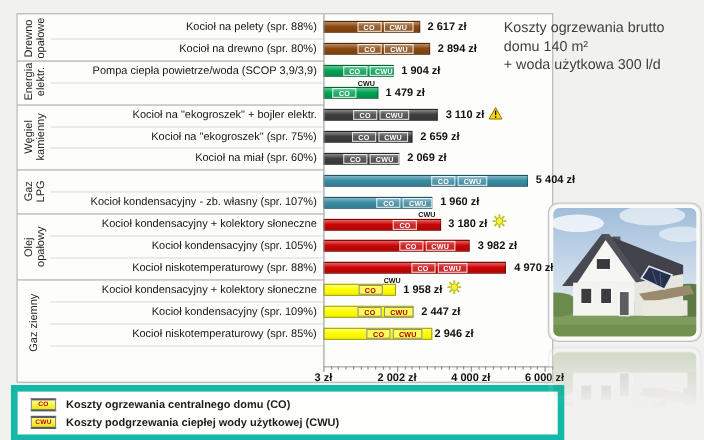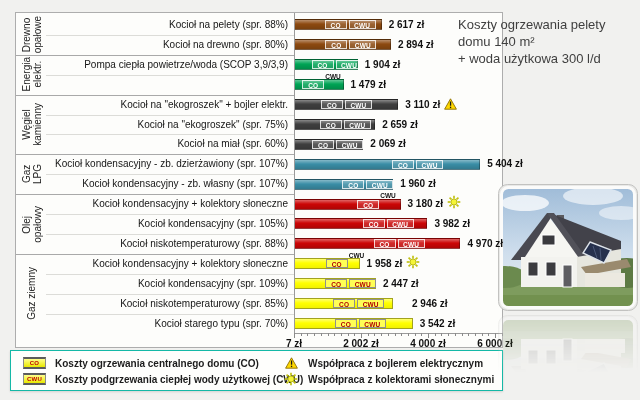--- a/index.html
+++ b/index.html
@@ -29,21 +29,21 @@
   .barvalue svg{vertical-align:-2px;margin-left:4px;}
   .axis-v{position:absolute;width:1px;background:#9a9a9a;}
   .axis-h{position:absolute;height:1px;background:#9a9a9a;}
   .tick{position:absolute;width:1px;background:#8a8a8a;}
   .ticklabel{position:absolute;transform:translateX(-50%);font-size:10px;font-weight:bold;
              color:#111;white-space:nowrap;}
   
   .title{position:absolute;left:458px;top:16px;width:178px;font-size:13px;line-height:17px;color:#3f3f3f;}
   
   .legend{position:absolute;left:10px;top:350px;width:491px;height:39px;background:#fefefc;
-          border:1px solid #14b8a6;box-shadow:0 1px 2px rgba(0,0,0,.12);}
+          border:6px solid #14b8a6;box-shadow:0 1px 2px rgba(0,0,0,.12);}
   .leg-item{position:absolute;height:14px;display:flex;align-items:center;}
   .badge{display:inline-block;width:21px;height:8px;background:linear-gradient(#ffff8c,#e8e800);
          border:1px solid #8a8a8a;border-top:2px solid #5c5c5c;border-bottom:2px solid #5c5c5c;
          font-size:6px;font-weight:bold;color:#c00000;text-align:center;line-height:8px;letter-spacing:.2px;}
   .leg-text{font-size:10px;font-weight:bold;color:#1c1c1c;margin-left:9px;white-space:nowrap;}
   .leg-ic{width:16px;display:inline-flex;justify-content:center;}
   
   .house{position:absolute;left:497px;top:183px;width:142px;height:129px;
          -webkit-box-reflect:below 2px linear-gradient(rgba(0,0,0,0) 55%,rgba(0,0,0,.28));}
 </style>
@@ -130,21 +130,20 @@
             <div class="segbox" style="left: 41.2007px; width: 27px;">CWU</div>
           </div>
           <div class="barvalue" style="left: 354.312px; line-height: 19.9px;">2 069 zł</div>
         </div>
         <div class="gsep" style="top: 141.3px; width: 278px;"></div>
         <div class="catlabel" style="top: 141.3px; height: 39.8px;">
           <span>Gaz
 LPG</span>
         </div>
         <div class="row" style="top: 141.3px; height: 19.9px;">
-          <div class="rowlabel" style="width: 244px; line-height: 19.9px;">Kocioł kondensacyjny - zb. dzierżawiony (spr. 107%)</div>
           <div class="bar" style="left: 278px; top: 4.45px; width: 186.126px; background-color: rgb(58, 142, 166);">
             <div class="segbox" style="left: 97.0513px; width: 22px;">CO</div>
             <div class="segbox" style="left: 121.051px; width: 27px;">CWU</div>
           </div>
           <div class="barvalue" style="left: 471.126px; line-height: 19.9px;">5 404 zł</div>
         </div>
         <div class="rowsep" style="top: 161.2px; left: 30px; width: 248px;"></div>
         <div class="row" style="top: 161.2px; height: 19.9px;">
           <div class="rowlabel" style="width: 244px; line-height: 19.9px;">Kocioł kondensacyjny - zb. własny (spr. 107%)</div>
           <div class="bar" style="left: 278px; top: 4.45px; width: 99.16px; background-color: rgb(58, 142, 166);">
@@ -229,31 +228,23 @@
           </div>
           <div class="barvalue" style="left: 366.974px; line-height: 19.9px;">2 447 zł</div>
         </div>
         <div class="rowsep" style="top: 280.6px; left: 30px; width: 248px;"></div>
         <div class="row" style="top: 280.6px; height: 19.9px;">
           <div class="rowlabel" style="width: 244px; line-height: 19.9px;">Kocioł niskotemperaturowy (spr. 85%)</div>
           <div class="bar yellow" style="left: 278px; top: 4.45px; width: 98.691px; background-color: rgb(255, 255, 0);">
             <div class="segbox yellow" style="left: 38.1884px; width: 22px;">CO</div>
             <div class="segbox yellow" style="left: 62.1884px; width: 27px;">CWU</div>
           </div>
-          <div class="barvalue" style="left: 396px; line-height: 19.9px;">2 946 zł</div>
+          <div class="barvalue" style="left: 379px; line-height: 19.9px;">2 946 zł</div>
         </div>
         <div class="rowsep" style="top: 300.5px; left: 30px; width: 248px;"></div>
-        <div class="row" style="top: 300.5px; height: 19.9px;">
-          <div class="rowlabel" style="width: 244px; line-height: 19.9px;">Kocioł starego typu (spr. 70%)</div>
-          <div class="bar yellow" style="left: 278px; top: 4.45px; width: 118.657px; background-color: rgb(255, 255, 0);">
-            <div class="segbox yellow" style="left: 39.8882px; width: 22px;">CO</div>
-            <div class="segbox yellow" style="left: 63.8882px; width: 27px;">CWU</div>
-          </div>
-          <div class="barvalue" style="left: 403.657px; line-height: 19.9px;">3 542 zł</div>
-        </div>
         <div class="axis-v" style="left: 278px; top: 0px; height: 320.4px;"></div>
         <div class="axis-h" style="left: 278px; top: 320.4px; width: 208px;"></div>
         <div class="tick" style="left: 278px; top: 320.4px; height: 5px;"></div>
         <div class="tick" style="left: 284.7px; top: 320.4px; height: 3px;"></div>
         <div class="tick" style="left: 291.4px; top: 320.4px; height: 3px;"></div>
         <div class="tick" style="left: 298.1px; top: 320.4px; height: 3px;"></div>
         <div class="tick" style="left: 304.8px; top: 320.4px; height: 3px;"></div>
         <div class="tick" style="left: 311.5px; top: 320.4px; height: 3px;"></div>
         <div class="tick" style="left: 318.2px; top: 320.4px; height: 3px;"></div>
         <div class="tick" style="left: 324.9px; top: 320.4px; height: 3px;"></div>
@@ -274,69 +265,41 @@
         <div class="tick" style="left: 425.4px; top: 320.4px; height: 3px;"></div>
         <div class="tick" style="left: 432.1px; top: 320.4px; height: 3px;"></div>
         <div class="tick" style="left: 438.8px; top: 320.4px; height: 3px;"></div>
         <div class="tick" style="left: 445.5px; top: 320.4px; height: 3px;"></div>
         <div class="tick" style="left: 452.2px; top: 320.4px; height: 3px;"></div>
         <div class="tick" style="left: 458.9px; top: 320.4px; height: 3px;"></div>
         <div class="tick" style="left: 465.6px; top: 320.4px; height: 3px;"></div>
         <div class="tick" style="left: 472.3px; top: 320.4px; height: 3px;"></div>
         <div class="tick" style="left: 479px; top: 320.4px; height: 5px;"></div>
         <div class="tick" style="left: 485.7px; top: 320.4px; height: 3px;"></div>
-        <div class="ticklabel" style="left: 278px; top: 325.4px;">7 zł</div>
+        <div class="ticklabel" style="left: 278px; top: 325.4px;">3 zł</div>
         <div class="ticklabel" style="left: 345px; top: 325.4px;">2 002 zł</div>
         <div class="ticklabel" style="left: 412px; top: 325.4px;">4 000 zł</div>
         <div class="ticklabel" style="left: 479px; top: 325.4px;">6 000 zł</div>
       </div>
   </div>
 
   <div class="title">
-    <div>Koszty ogrzewania pelety</div>
+    <div>Koszty ogrzewania brutto</div>
     <div>domu 140 m²</div>
     <div>+ woda użytkowa 300 l/d</div>
   </div>
 
   <div class="legend">
     <div class="leg-item" style="left:12px;top:5px">
       <span class="badge">CO</span>
       <span class="leg-text">Koszty ogrzewania centralnego domu (CO)</span>
     </div>
     <div class="leg-item" style="left:12px;top:21px">
       <span class="badge">CWU</span>
       <span class="leg-text">Koszty podgrzewania ciepłej wody użytkowej (CWU)</span>
-    </div>
-    <div class="leg-item" style="left:272px;top:5px">
-      <span class="leg-ic">
-          <svg width="13" height="12" viewBox="0 0 13 12">
-            <path d="M6.5 0.8 L12.4 11.2 L0.6 11.2 Z" fill="#ffd800" stroke="#8a6d00" stroke-width="0.9" stroke-linejoin="round"></path>
-            <rect x="5.9" y="3.5" width="1.3" height="4.2" fill="#1a1a1a"></rect>
-            <rect x="5.9" y="8.7" width="1.3" height="1.4" fill="#1a1a1a"></rect>
-          </svg>
-        </span>
-      <span class="leg-text">Współpraca z bojlerem elektrycznym</span>
-    </div>
-    <div class="leg-item" style="left:272px;top:21px">
-      <span class="leg-ic">
-          <svg width="14" height="14" viewBox="-7 -7 14 14">
-            <g stroke="#c2c214" stroke-width="1.7">
-              <line x1="3.60" y1="0.00" x2="6.30" y2="0.00"></line>
-              <line x1="2.55" y1="2.55" x2="4.45" y2="4.45"></line>
-              <line x1="0.00" y1="3.60" x2="0.00" y2="6.30"></line>
-              <line x1="-2.55" y1="2.55" x2="-4.45" y2="4.45"></line>
-              <line x1="-3.60" y1="0.00" x2="-6.30" y2="0.00"></line>
-              <line x1="-2.55" y1="-2.55" x2="-4.45" y2="-4.45"></line>
-              <line x1="-0.00" y1="-3.60" x2="-0.00" y2="-6.30"></line>
-              <line x1="2.55" y1="-2.55" x2="4.45" y2="-4.45"></line>
-            </g>
-            <circle r="3.1" fill="#f4f437" stroke="#a8a800" stroke-width="0.8"></circle>
-          </svg>
-        </span>
-      <span class="leg-text">Współpraca z kolektorami słonecznymi</span>
     </div>
   </div>
 
   <div class="house">
     <svg width="142" height="129" viewBox="0 0 142 129">
       <defs>
         <linearGradient id="sky" x1="0" y1="0" x2="0" y2="1">
           <stop offset="0" stop-color="#9fbcd8"></stop>
             <stop offset=".55" stop-color="#cfdeed"></stop>
             <stop offset="1" stop-color="#edf1ec"></stop>

